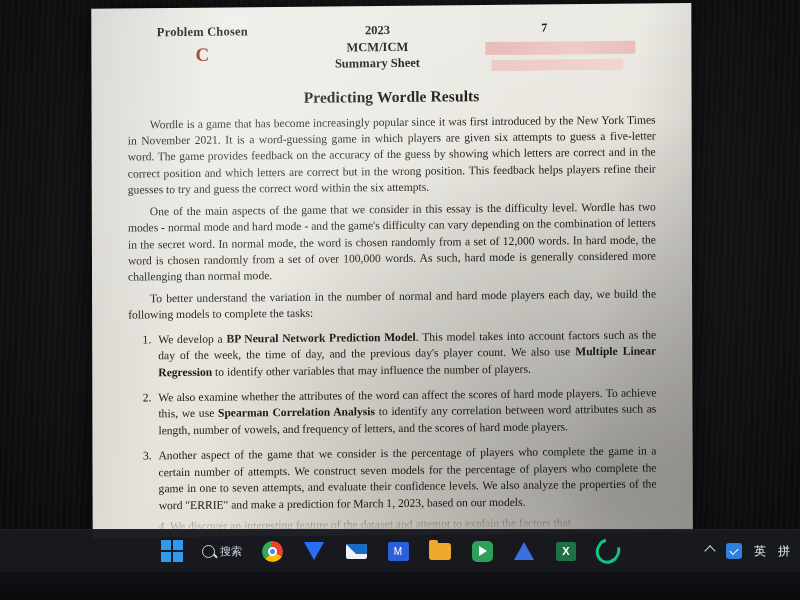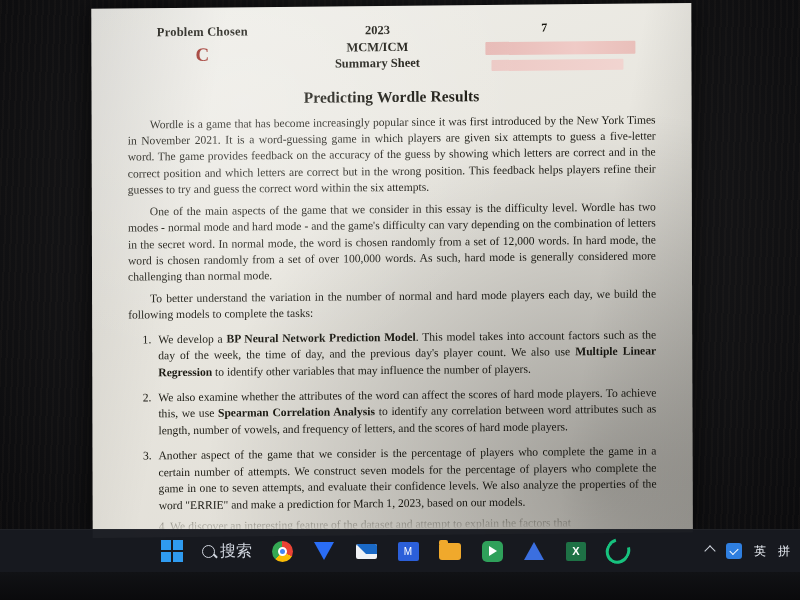--- a/index.html
+++ b/index.html
@@ -114,21 +114,21 @@
     background:rgba(24,26,32,.97);
     display:flex;align-items:center;
     border-top:1px solid rgba(255,255,255,.04);
   }
   #taskbar .left-spacer{width:160px;}
   .tb-icons{display:flex;align-items:center;gap:18px;}
   .tb-item{width:24px;height:24px;display:flex;align-items:center;justify-content:center;cursor:default;}
   .tb-right{position:absolute;right:10px;display:flex;align-items:center;gap:12px;color:#dfe3ea;font-size:11px;}
   .search-pill{
     display:flex;align-items:center;gap:5px;
-    color:#cfd4dd;font-size:16px;
+    color:#cfd4dd;font-size:11px;
     font-family:"Liberation Sans",sans-serif;
   }
   .search-pill .mag{
     width:11px;height:11px;border:1.6px solid #cfd4dd;border-radius:50%;
     position:relative;display:inline-block;
   }
   .search-pill .mag::after{
     content:"";position:absolute;width:5px;height:1.6px;background:#cfd4dd;
     right:-4px;bottom:0px;transform:rotate(45deg);
   }

